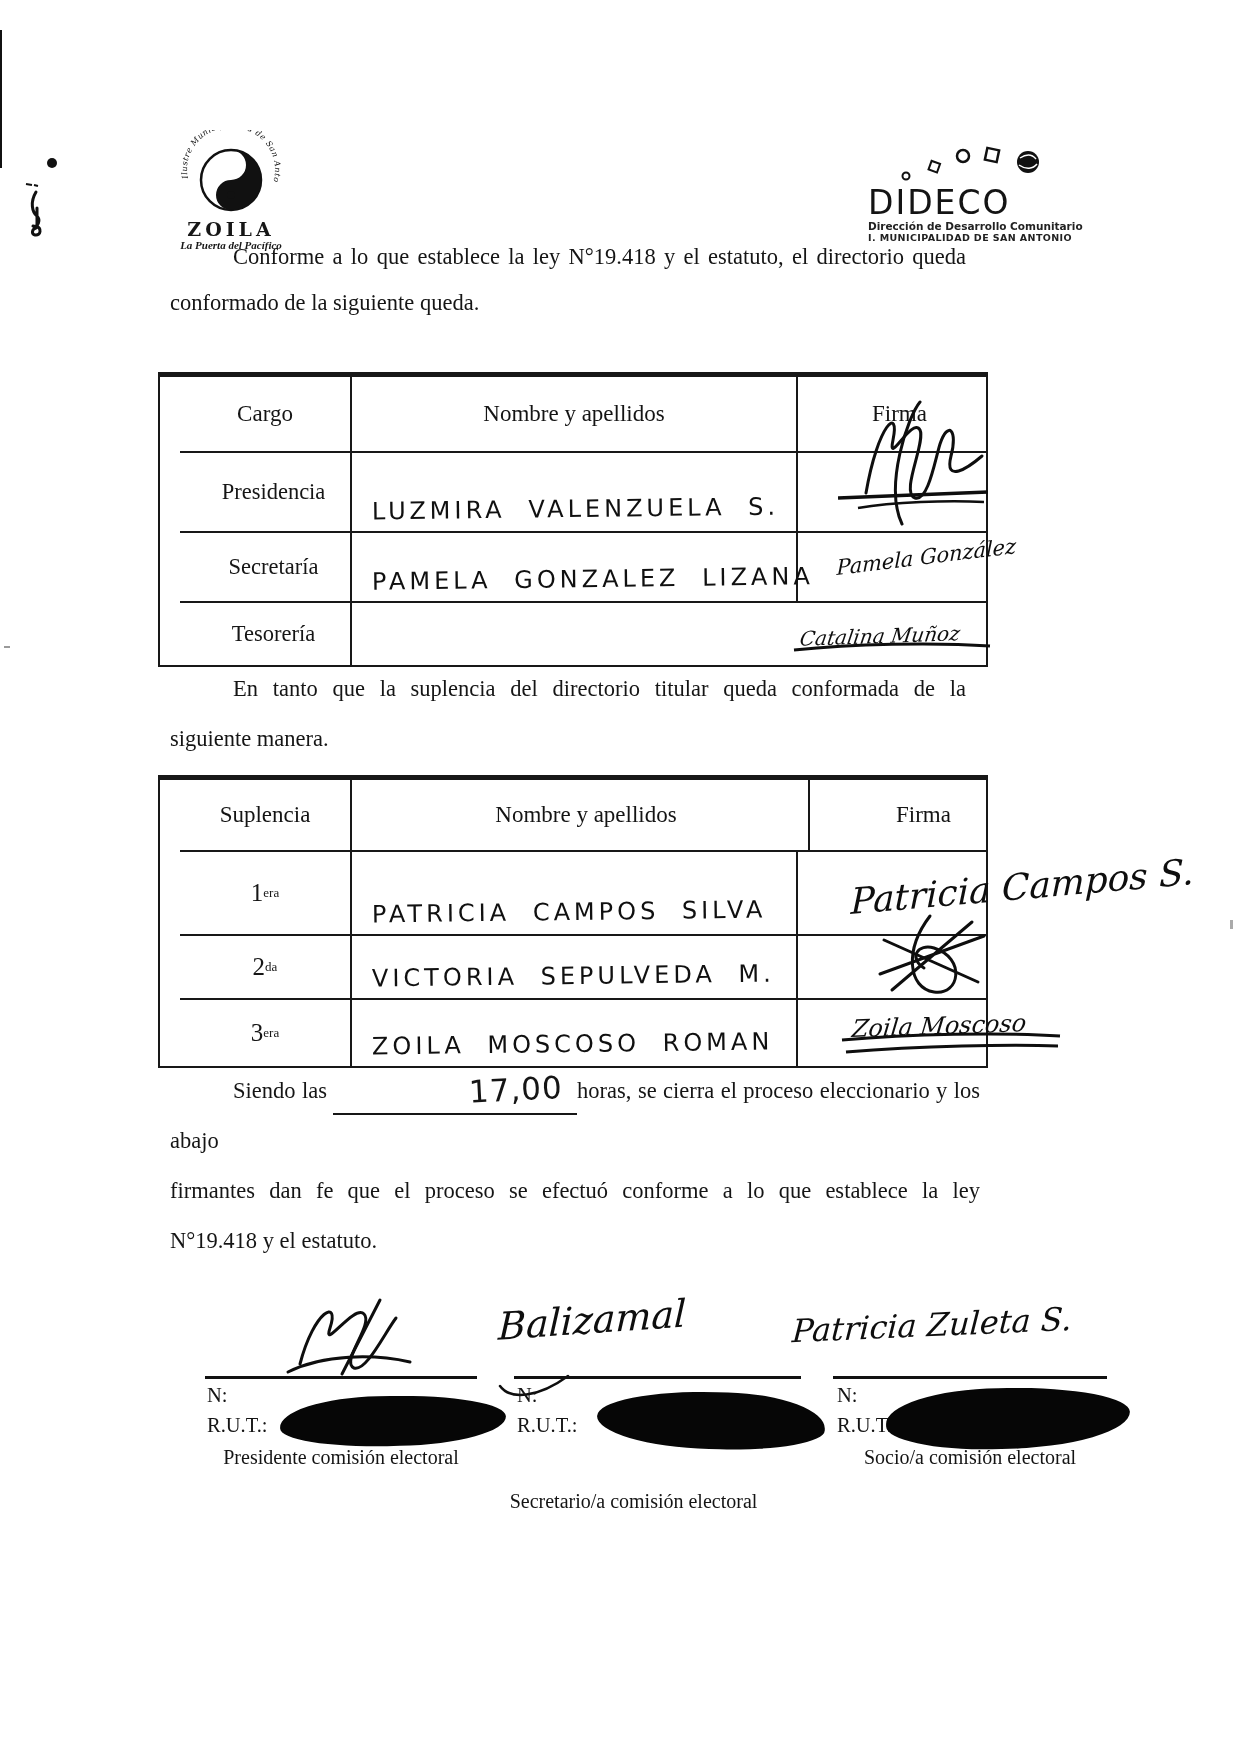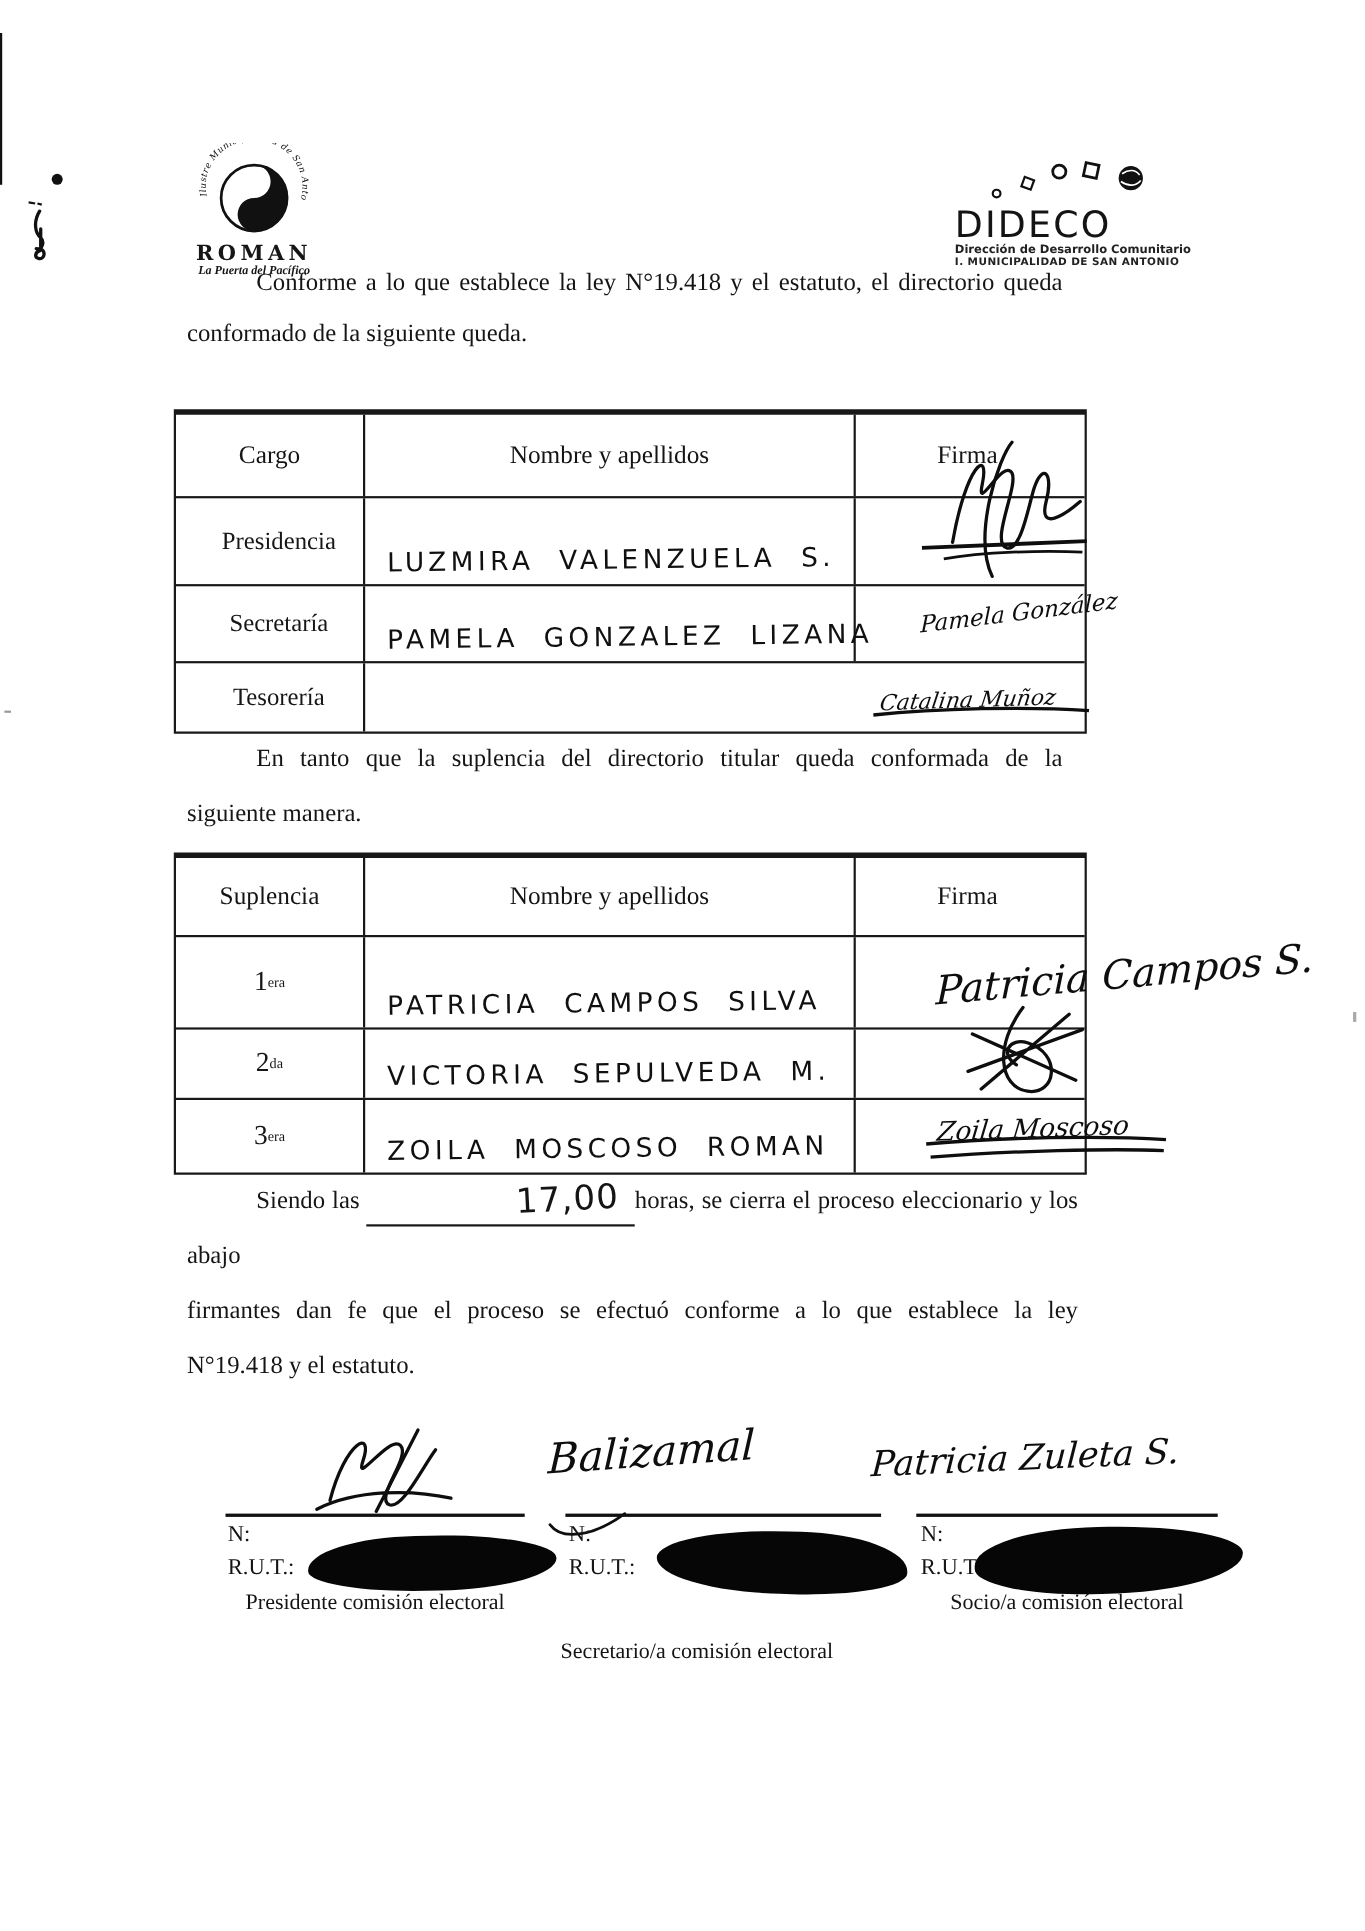--- a/index.html
+++ b/index.html
@@ -26,21 +26,21 @@
   .pline.last{text-align-last:left;}
   .indent{text-indent:63px;}
   #p1{left:170px;top:234px;width:796px;line-height:46px;}
   #p2{left:170px;top:664px;width:796px;line-height:50px;}
   #p3{left:170px;top:1066px;width:810px;line-height:50px;}
   
   .time-blank{display:inline-block;border-bottom:2.5px solid #161616;padding:0 14px 0 10px;vertical-align:-4px;line-height:36px;}
   .hw-time{display:inline-block;font-family:"DejaVu Sans",sans-serif;font-size:31px;font-weight:500;transform:rotate(-3deg);letter-spacing:1px;}
   
   .doc-table{position:absolute;left:158px;width:826px;border:2.5px solid #181818;border-top-width:5px;background:#fff;}
-  .t-row{display:grid;grid-template-columns:172px 446px 203px;border-bottom:2px solid #181818;}
+  .t-row{display:grid;grid-template-columns:172px 446px 203px;border-bottom:2px solid #181818;margin-left:20px;}
   .t-row:last-child{border-bottom:none;}
   .t-cell{border-right:2px solid #181818;position:relative;display:flex;align-items:center;justify-content:center;}
   .t-cell:last-child{border-right:none;}
   .t-head{font-size:23px;color:#141414;}
   .t-cargo{font-size:22.5px;padding-left:17px;}
   .cell-left{justify-content:flex-start;align-items:flex-end;padding:0 0 8px 20px;}
   .hw-caps{font-family:"DejaVu Sans",sans-serif;font-size:24px;letter-spacing:4px;word-spacing:11px;white-space:nowrap;transform:rotate(-0.7deg);color:#101010;}
   sup.ord{font-size:13px;vertical-align:10px;letter-spacing:0;}
   .num-cell{font-size:25px;}
   #table1{top:372px;}
@@ -83,21 +83,21 @@
           <path id="arcTop" d="M26,52 A44,42 0 1 1 110,52"></path>
         </defs>
       <text font-family="DejaVu Serif" font-size="8" font-style="italic" fill="#111" letter-spacing="0.5">
         <textPath href="#arcTop" startOffset="4">Ilustre Municipalidad de San Antonio</textPath>
       </text>
       <circle cx="68" cy="50" r="30" fill="#fff" stroke="#111" stroke-width="2.5"></circle>
       <path d="M68,20 a30,30 0 0 1 0,60 a15,15 0 0 1 0,-30 a15,15 0 0 0 0,-30" fill="#111"></path>
       <circle cx="68" cy="35" r="4" fill="#fff"></circle>
       <circle cx="68" cy="65" r="4" fill="#111"></circle>
     </svg>
-    <div class="acronym">ROMAN</div>
+    <div class="acronym">ZOILA</div>
     <div class="tagline">La Puerta del Pacífico</div>
   </div>
 
   <div class="dideco">
     <svg width="200" height="36" viewBox="0 0 200 36">
       <circle cx="38" cy="30" r="3.5" fill="none" stroke="#111" stroke-width="2"></circle>
       <rect x="62" y="16" width="9" height="9" fill="none" stroke="#111" stroke-width="2" transform="rotate(20 66 20)"></rect>
       <circle cx="95" cy="10" r="6" fill="none" stroke="#111" stroke-width="2.5"></circle>
       <rect x="118" y="3" width="12" height="12" fill="none" stroke="#111" stroke-width="2.5" transform="rotate(12 124 9)"></rect>
       <circle cx="160" cy="16" r="11" fill="#111"></circle>
@@ -151,21 +151,21 @@
   <svg class="sig-svg" style="left:792px;top:638px;" width="200" height="18" viewBox="0 0 200 18">
     <path d="M2,12 C60,6 140,4 198,8" stroke="#0e0e0e" stroke-width="3" fill="none"></path>
   </svg>
 
   <div class="para" id="p2">
     <div class="pline indent">En tanto que la suplencia del directorio titular queda conformada de la</div>
     <div class="pline last">siguiente manera.</div>
   </div>
 
   <div class="doc-table" id="table2">
-    <div class="t-row" style="height:70px;">
+    <div class="t-row" style="height:70px;gap:12px;">
       <div class="t-cell t-head">Suplencia</div>
       <div class="t-cell t-head">Nombre y apellidos</div>
       <div class="t-cell t-head">Firma</div>
     </div>
     <div class="t-row" style="height:82px;">
       <div class="t-cell num-cell">
           <span>1</span>
           <sup class="ord">era</sup>
         </div>
       <div class="t-cell cell-left">

